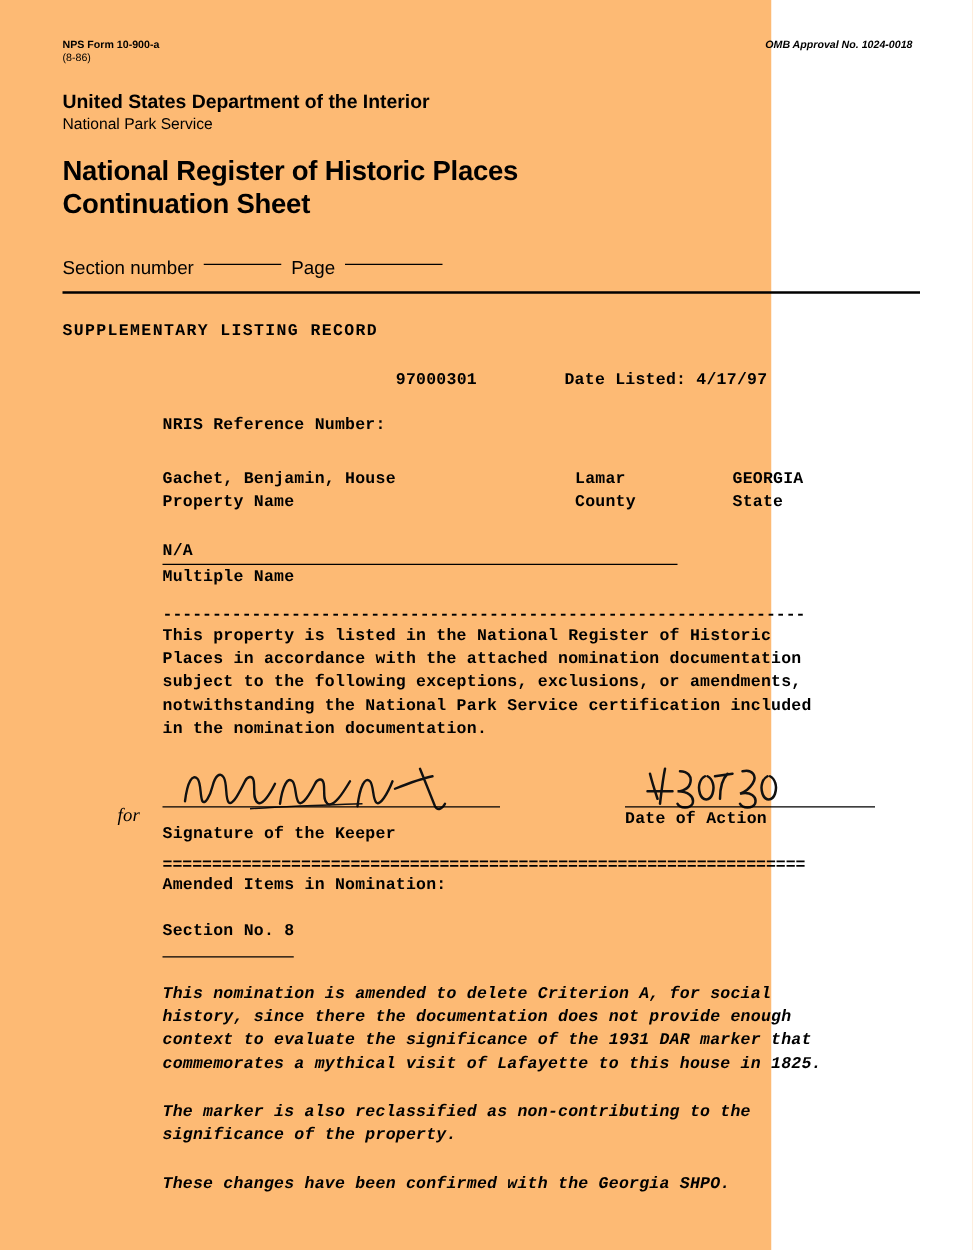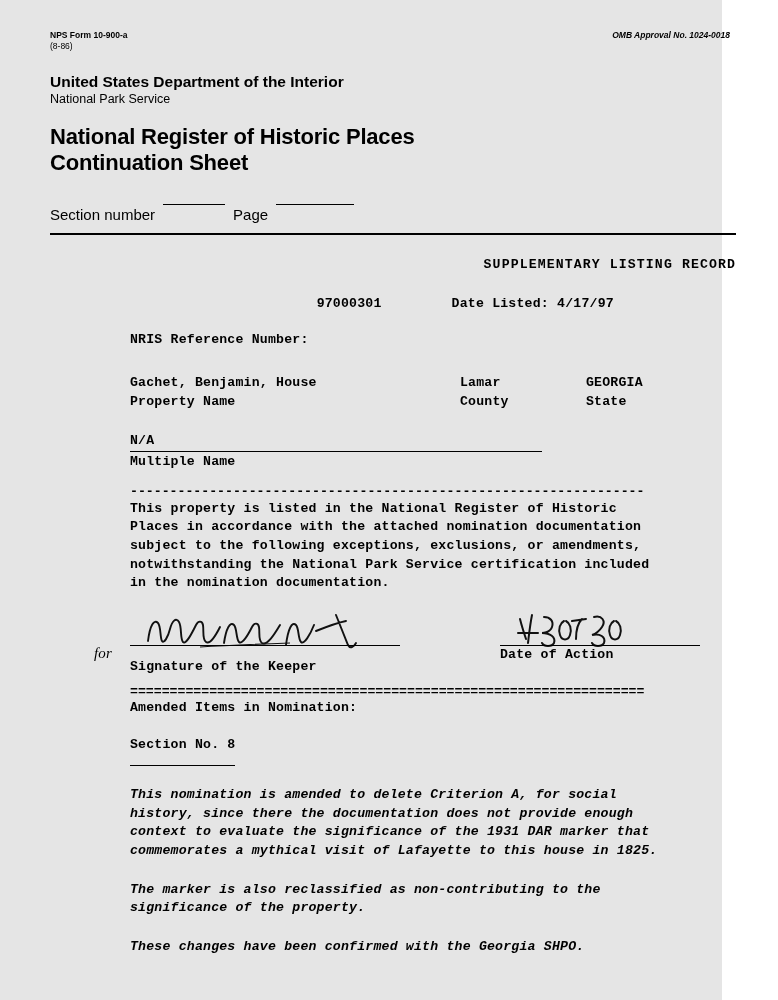--- a/index.html
+++ b/index.html
@@ -11,23 +11,23 @@
     width: 778px;
     height: 1000px;
     font-family: "Liberation Sans", sans-serif;
     color: #000000;
     position: relative;
     overflow: hidden;
   }
   .page {
     position: absolute;
     left: 0; top: 0;
-    width: 722px;
+    width: 617px;
     height: 1000px;
-    background: #e5e5e5;
+    background: #fdba74;
   }
   .content {
     position: absolute;
     left: 50px;
     top: 30px;
     width: 686px;
   }
 
   
   .form-head {
@@ -62,21 +62,21 @@
     font-size: 22px;
     font-weight: bold;
     line-height: 1.18;
     letter-spacing: -0.2px;
   }
 
   .sectionline {
     margin-top: 30px;
     font-size: 15px;
     display: flex;
-    align-items: flex-start;
+    align-items: center;
     gap: 2px;
   }
   .sectionline .blank-sm {
     display: inline-block;
     width: 62px;
     border-bottom: 1.6px solid #000;
     height: 1px;
     margin: 0 6px;
     transform: translateY(-3px);
   }
@@ -96,21 +96,21 @@
   }
 
   
   .mono {
     font-family: "Liberation Mono", "DejaVu Sans Mono", monospace;
     font-weight: bold;
     font-size: 13.2px;
     letter-spacing: 0.2px;
   }
   .supp-title {
-    text-align: right;
+    text-align: left;
     margin-top: 22px;
     letter-spacing: 1.1px;
   }
   .body-block {
     margin-left: 80px;
     width: 600px;
   }
   .row-ref {
     margin-top: 24px;
     display: flex;

